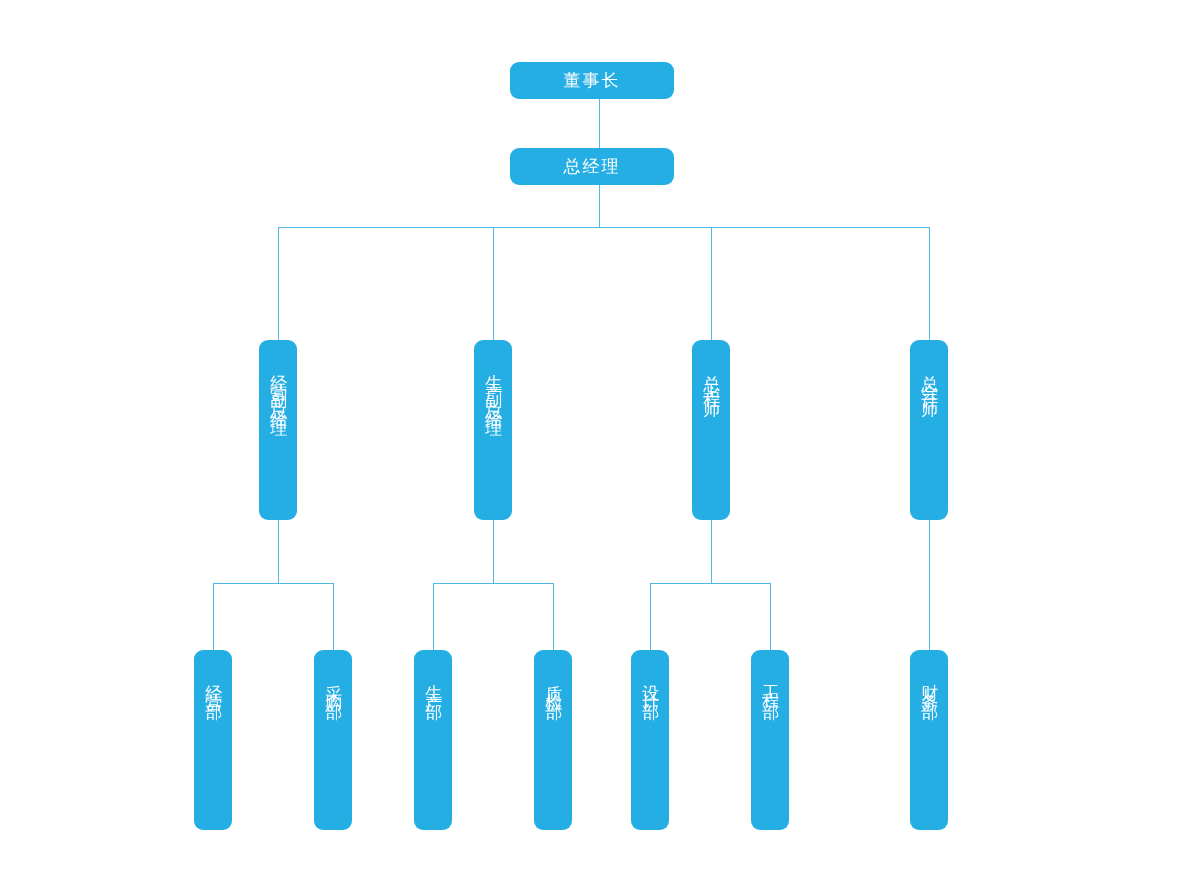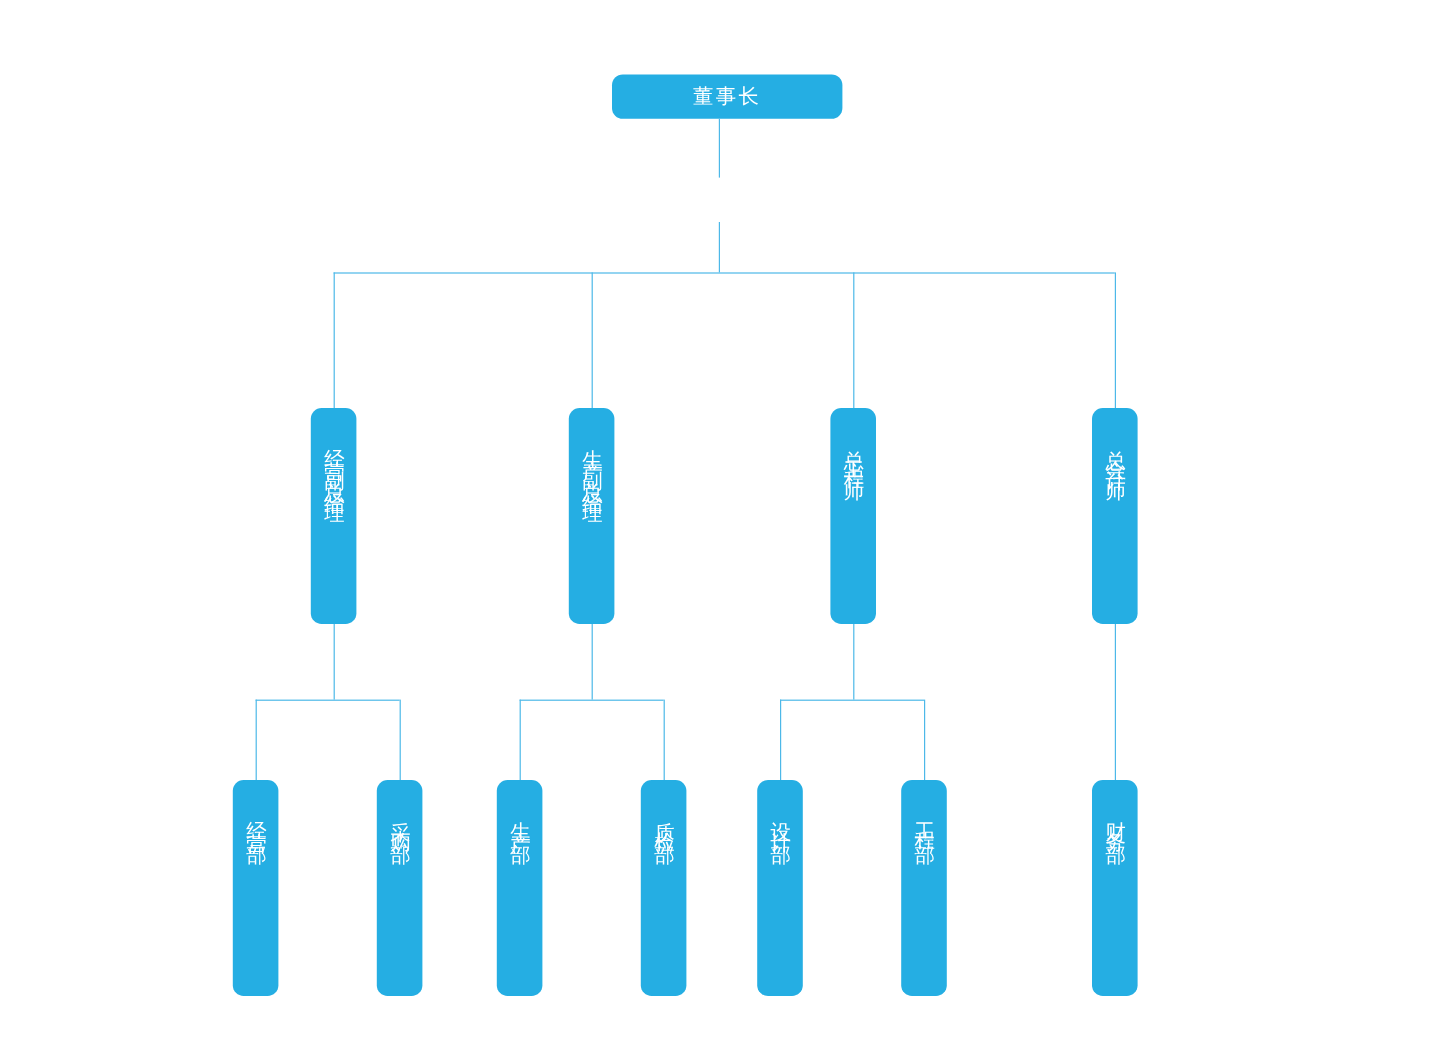--- a/index.html
+++ b/index.html
@@ -16,21 +16,21 @@
     overflow: hidden;
   }
   .node {
     position: absolute;
     background: var(--node-color, #25aee3);
     color: var(--text-color, #ffffff);
     border-radius: 9px;
     box-sizing: border-box;
   }
   .node.h {
-    width: 192px;
+    width: 164px;
     height: 37px;
     display: flex;
     align-items: center;
     justify-content: center;
     font-size: 17px;
     letter-spacing: 2px;
   }
   .node.v {
     width: 38px;
     height: 180px;
@@ -53,20 +53,21 @@
 </style>
 </head>
 <body>
 
 <div class="canvas">
 
   <div class="node h" style="left:510px; top:62px;">董事长</div>
 
   <div class="line" style="left:599px; top:99px; width:1px; height:49px;"></div>
 
+  <div class="node h" style="left:510px; top:148px;">总经理</div>
 
   <div class="line" style="left:599px; top:185px; width:1px; height:42px;"></div>
 
   <div class="line" style="left:278px; top:227px; width:651px; height:1px;"></div>
 
   <div class="line" style="left:278px; top:227px; width:1px; height:113px;"></div>
   <div class="line" style="left:493px; top:227px; width:1px; height:113px;"></div>
   <div class="line" style="left:711px; top:227px; width:1px; height:113px;"></div>
   <div class="line" style="left:929px; top:227px; width:1px; height:113px;"></div>
 

